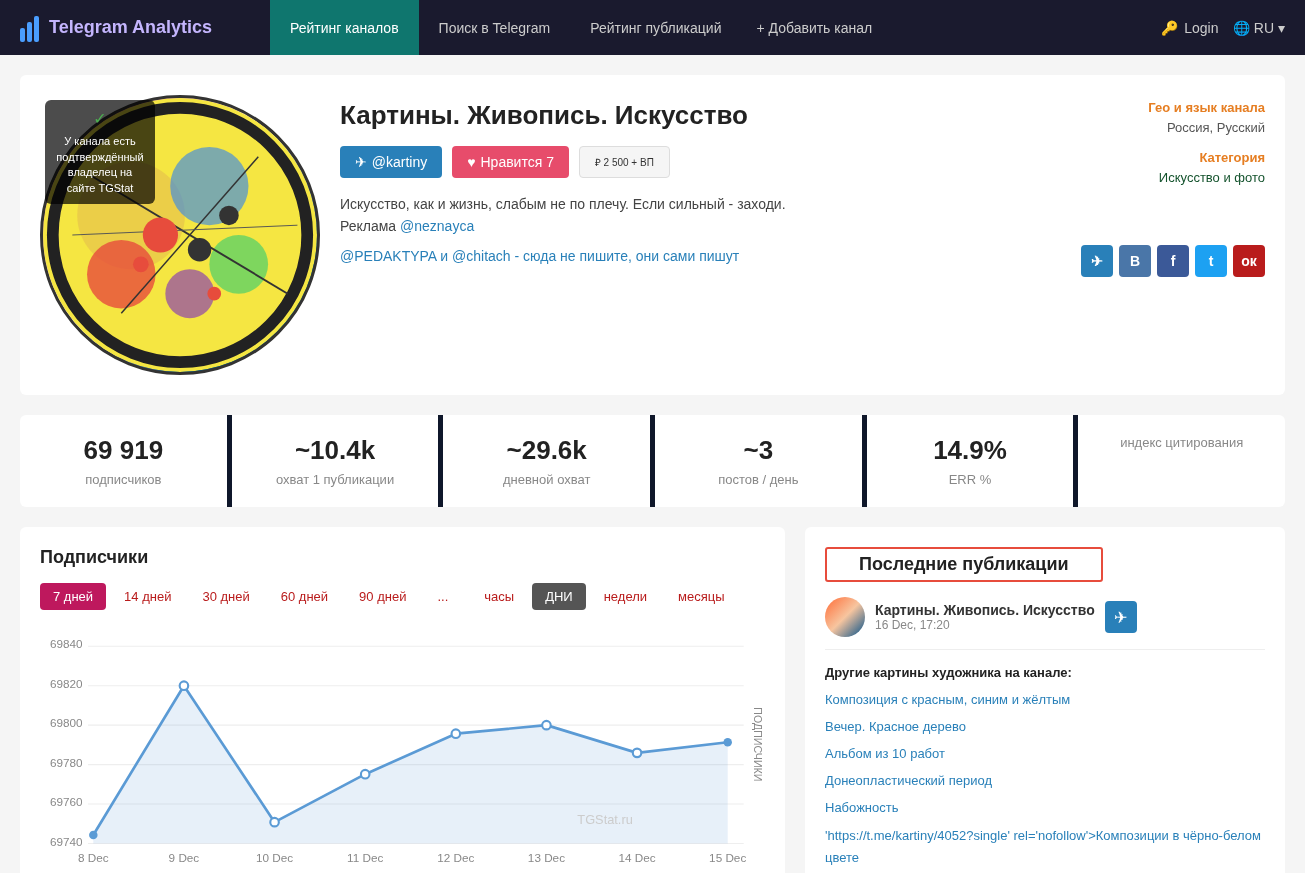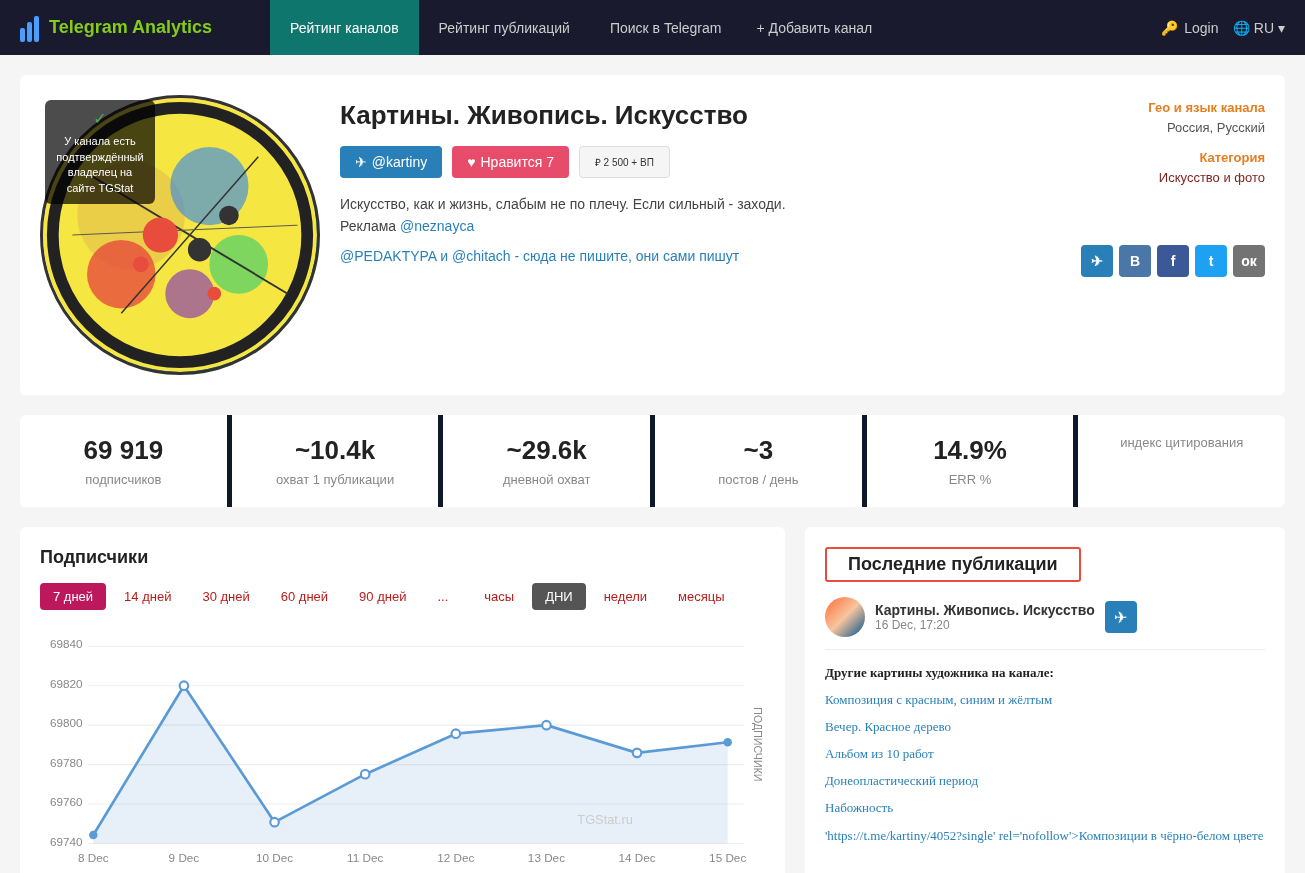--- a/index.html
+++ b/index.html
@@ -10,21 +10,21 @@
       background: #1a1a2e;
       display: flex;
       align-items: center;
       padding: 0 20px;
       height: 55px;
     }
     .header-logo {
       display: flex;
       align-items: center;
       gap: 10px;
-      color: #84cc16;
+      color: #c4b5fd;
       font-size: 18px;
       font-weight: bold;
       margin-right: 40px;
       min-width: 210px;
     }
     .logo-icon {
       display: flex;
       align-items: flex-end;
       gap: 2px;
       height: 28px;
@@ -232,21 +232,21 @@
       justify-content: center;
       color: #fff;
       font-size: 14px;
       cursor: pointer;
       font-weight: bold;
     }
     .si-telegram { background: #2980b9; }
     .si-vk { background: #4a76a8; }
     .si-fb { background: #3b5998; }
     .si-tw { background: #1da1f2; }
-    .si-ok { background: #737373; }
+    .si-ok { background: #b91c1c; }
 
     
     .stats-bar {
       background: #fff;
       border-radius: 6px;
       display: flex;
       margin-bottom: 20px;
       overflow: hidden;
     }
     .stat-item {
@@ -322,21 +322,21 @@
       width: 480px;
       min-width: 480px;
     }
     .pub-panel-title {
       font-size: 18px;
       font-weight: bold;
       color: #222;
       margin-bottom: 15px;
       border: 2px solid #e74c3c;
       display: inline-block;
-      padding: 5px 21px;
+      padding: 5px 32px;
       border-radius: 3px;
     }
     .pub-channel-header {
       display: flex;
       align-items: center;
       gap: 10px;
       margin-bottom: 12px;
       padding-bottom: 12px;
       border-bottom: 1px solid #eee;
     }
@@ -366,40 +366,40 @@
       align-items: center;
       justify-content: center;
       color: #fff;
       font-size: 16px;
       cursor: pointer;
     }
     .pub-content {
       font-size: 13px;
       line-height: 1.7;
     }
-    .pub-content p { margin-bottom: 5px; font-family: Liberation Serif, serif; }
+    .pub-content p { margin-bottom: 5px; }
     .pub-content .pub-heading { font-weight: bold; color: #222; }
     .pub-content a { color: #2980b9; text-decoration: none; }
   </style>
 </head>
 <body>
 
 <header class="header">
   <div class="header-logo">
     <div class="logo-icon">
       <div class="logo-bar" style="width:5px;height:14px;"></div>
       <div class="logo-bar" style="width:5px;height:20px;"></div>
       <div class="logo-bar" style="width:5px;height:26px;"></div>
     </div>
     <span>Telegram Analytics</span>
   </div>
   <nav class="nav-items">
     <div class="nav-item active">Рейтинг каналов</div>
+    <div class="nav-item">Поиск в Telegram</div>
     <div class="nav-item">Рейтинг публикаций</div>
-    <div class="nav-item">Поиск в Telegram</div>
     <div class="nav-item-add">+ Добавить канал</div>
   </nav>
   <div class="nav-right">
     <div class="nav-login">
       <span>🔑</span>
       <span>Login</span>
     </div>
     <div class="nav-lang">
       <span>🌐</span>
       <span>RU ▾</span>
@@ -462,21 +462,21 @@
       </div>
       <div class="channel-contacts">
         <a href="#">@PEDAKTYPA</a><span> и </span><a href="#">@chitach</a><span> - сюда не пишите, они сами пишут</span>
       </div>
     </div>
 
     <div class="channel-meta">
       <div class="meta-label">Гео и язык канала</div>
       <div class="meta-value">Россия, Русский</div>
       <div class="meta-label">Категория</div>
-      <div class="meta-value" style="color:#7f1d1d;">Искусство и фото</div>
+      <div class="meta-value" style="color:#14532d;">Искусство и фото</div>
       <div class="social-icons">
         <div class="social-icon si-telegram">✈</div>
         <div class="social-icon si-vk">В</div>
         <div class="social-icon si-fb">f</div>
         <div class="social-icon si-tw">t</div>
         <div class="social-icon si-ok">ок</div>
       </div>
     </div>
   </div>
 

